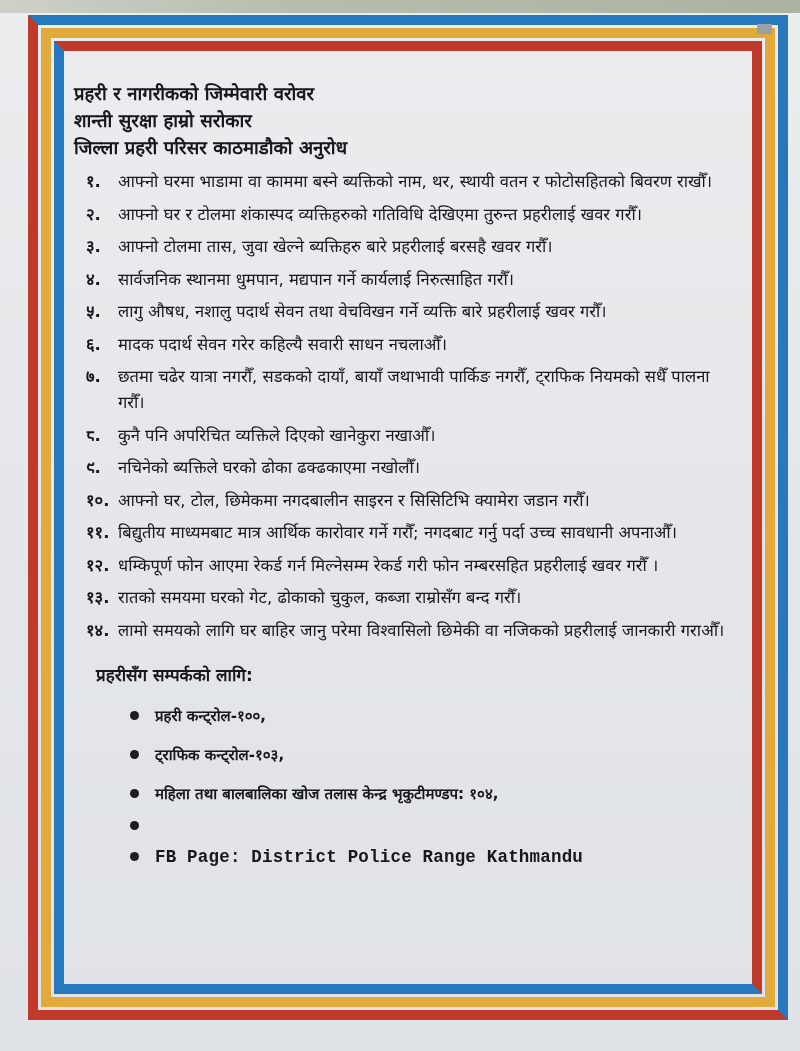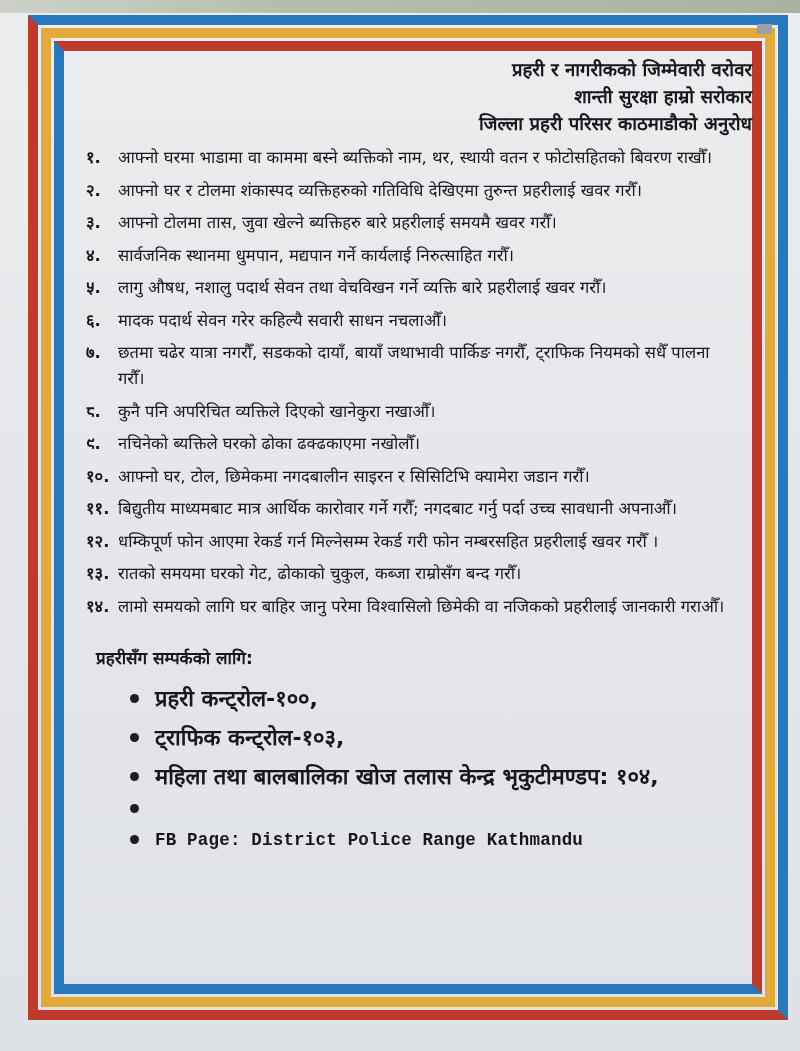--- a/index.html
+++ b/index.html
@@ -20,34 +20,34 @@
   .frame-outer{position:absolute;top:15px;left:28px;right:12px;bottom:31px;
     border:10px solid;border-color:var(--blue) var(--blue) var(--red) var(--red);
     padding:3px;box-sizing:border-box;}
   .frame-mid{width:100%;height:100%;border:10px solid var(--yellow);
     padding:3px;box-sizing:border-box;}
   .frame-inner{width:100%;height:100%;border:10px solid;
     border-color:var(--red) var(--red) var(--blue) var(--blue);box-sizing:border-box;}
 
   .content{position:absolute;top:56px;left:74px;width:678px;z-index:3;}
 
-  .titles{ text-align:right; margin-bottom:8px;}
+  .titles{ text-align:left; margin-bottom:8px;margin-top:24px;}
   .title-line{font-size:18.5px;font-weight:700;line-height:27px;}
 
   .items{margin-top:2px;}
   .item{display:flex;align-items:flex-start;margin-bottom:6.5px;}
   .item-num{flex:0 0 44px;padding-left:12px;font-size:16.5px;font-weight:700;line-height:26px;box-sizing:border-box;}
   .item-text{flex:1;font-size:16.5px;font-weight:400;line-height:26px;max-width:618px;}
 
-  .contact-heading{margin:26px 0 18px 22px;font-size:17px;font-weight:700;}
+  .contact-heading{margin:19px 0 18px 22px;font-size:17px;font-weight:700;}
 
   .bullets{margin-left:56px;}
   .bullet-row{display:flex;align-items:center;margin-bottom:15px;}
   .bullet-dot{flex:0 0 9px;width:9px;height:9px;border-radius:50%;background:#1c1c22;margin-right:16px;}
-  .bullet-text{font-size:22px;font-weight:700;line-height:24px;}
+  .bullet-text{font-size:15px;font-weight:700;line-height:24px;}
   .bullet-text.latin{font-family:Liberation Mono, monospace;font-size:17.5px;letter-spacing:.2px;}
 </style>
 </head>
 <body>
 
 <div class="wall-strip"></div>
 <div class="tape"></div>
 
 <div class="frame-outer">
   <div class="frame-mid">
@@ -67,21 +67,21 @@
     <div class="item">
       <span class="item-num">१.</span>
       <span class="item-text">आफ्नो घरमा भाडामा वा काममा बस्ने ब्यक्तिको नाम, थर, स्थायी वतन र फोटोसहितको बिवरण राखौँ।</span>
     </div>
     <div class="item">
       <span class="item-num">२.</span>
       <span class="item-text">आफ्नो घर र टोलमा शंकास्पद व्यक्तिहरुको गतिविधि देखिएमा तुरुन्त प्रहरीलाई खवर गरौँ।</span>
     </div>
     <div class="item">
       <span class="item-num">३.</span>
-      <span class="item-text">आफ्नो टोलमा तास, जुवा खेल्ने ब्यक्तिहरु बारे प्रहरीलाई समयमै खवर गरौँ।</span>
+      <span class="item-text">आफ्नो टोलमा तास, जुवा खेल्ने ब्यक्तिहरु बारे प्रहरीलाई बरसहै खवर गरौँ।</span>
     </div>
     <div class="item">
       <span class="item-num">४.</span>
       <span class="item-text">सार्वजनिक स्थानमा धुमपान, मद्यपान गर्ने कार्यलाई निरुत्साहित गरौँ।</span>
     </div>
     <div class="item">
       <span class="item-num">५.</span>
       <span class="item-text">लागु औषध, नशालु पदार्थ सेवन तथा वेचविखन गर्ने व्यक्ति बारे प्रहरीलाई खवर गरौँ।</span>
     </div>
     <div class="item">

